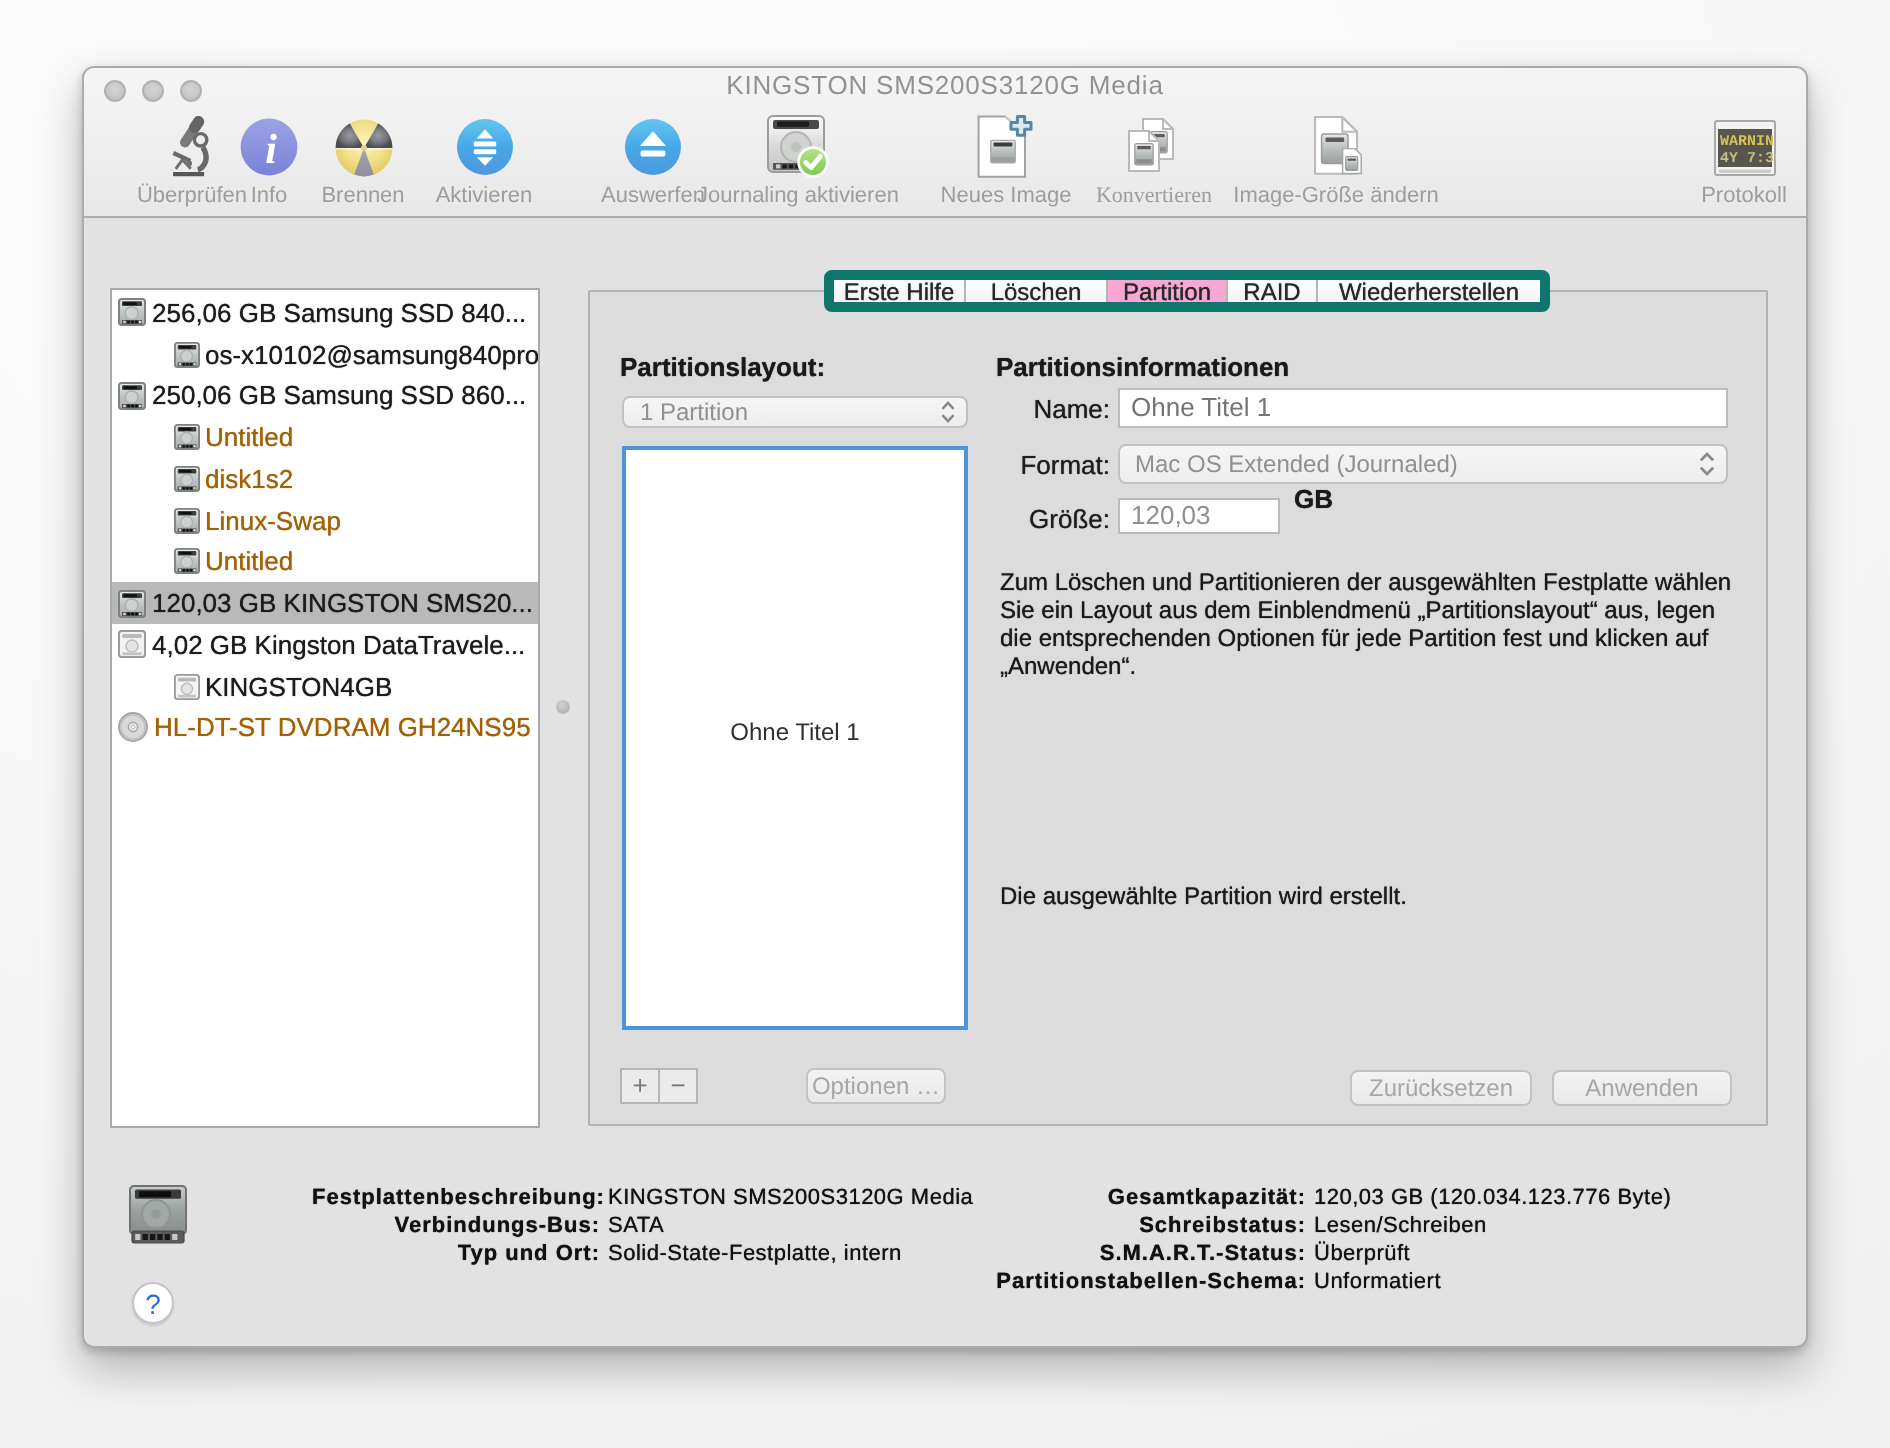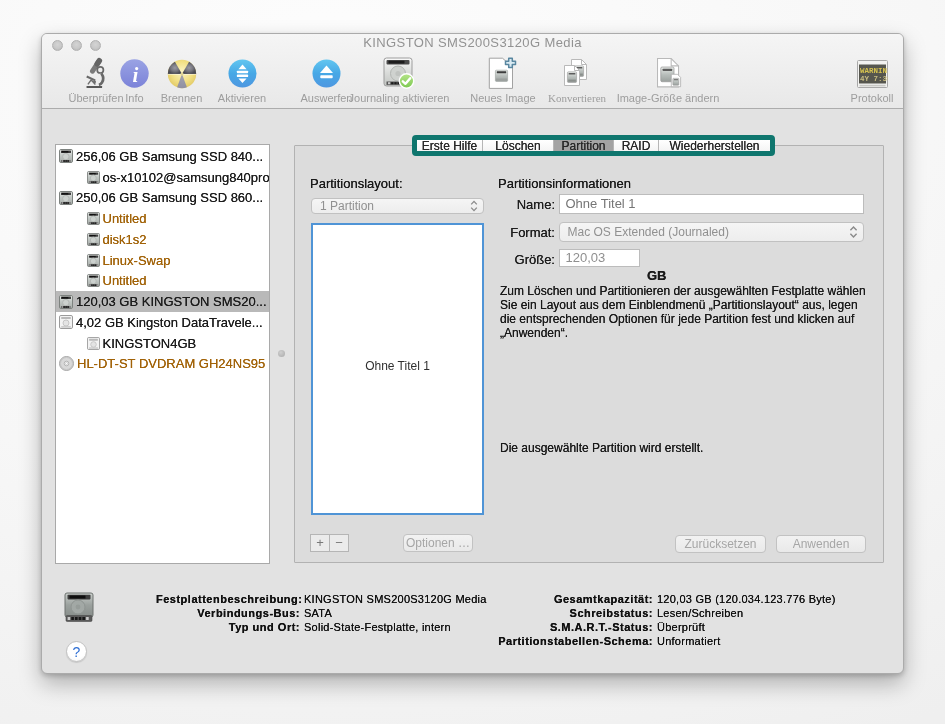--- a/index.html
+++ b/index.html
@@ -52,23 +52,23 @@
 
 .pane {
   position:absolute; left:252px; top:111px; width:590px; height:418px;
   background:#dcdcdc; border:1px solid #b2b2b2; border-radius:1px;
 }
 .tabs { position:absolute; left:370px; top:101px; height:21px; display:flex;
   border:5px solid #0f766e; border-radius:4px; background:#ffffff; overflow:hidden; }
 .tab { font-size:12px; color:#282828; display:flex; align-items:center; justify-content:center;
   border-right:1px solid #b6b6b6; background:linear-gradient(#ffffff,#f4f4f4); }
 .tab:last-child { border-right:none; }
-.tab.on { background:#a3a3a3; }
-
-.h13 { position:absolute; font-size:13px; color:#1a1a1a; white-space:nowrap; }
+.tab.on { background:#f9a8d4; }
+
+.h13 { position:absolute; font-size:13px; color:#1a1a1a; white-space:nowrap;font-weight:bold; }
 
 .popup {
   position:absolute; border:1px solid #c1c1c1; border-radius:4px;
   background:linear-gradient(#f5f5f5,#ededed);
   font-size:12px; color:#909090; display:flex; align-items:center;
 }
 .popup .pads { padding-left:8px; }
 .chev { position:absolute; right:5px; top:50%; transform:translateY(-50%); }
 
 .pbox { position:absolute; left:269px; top:189px; width:173px; height:292px;
@@ -442,21 +442,21 @@
   <div class="popup" style="left:516.5px; top:188px; width:305px; height:19.5px;">
     <span class="pads">Mac OS Extended (Journaled)</span>
     <svg class="chev" width="9" height="13" viewBox="0 0 9 13">
       <path d="M1.4 4.7 L4.5 1.5 L7.6 4.7" fill="none" stroke="#8a8a8a" stroke-width="1.4"></path>
       <path d="M1.4 8.3 L4.5 11.5 L7.6 8.3" fill="none" stroke="#8a8a8a" stroke-width="1.4"></path>
     </svg>
   </div>
 
   <div class="flabel" style="left:430px; top:217.5px; width:83px;">Größe:</div>
   <div class="tfield" style="left:516.5px; top:214.5px; width:81px; height:18px; color:#8f8f8f;">120,03</div>
-  <div class="h13" style="left:605px; top:234px; font-weight:bold;">GB</div>
+  <div class="h13" style="left:605px; top:208px; font-weight:bold;">GB</div>
 
   <div class="para" style="left:458px; top:250px;">
     Zum Löschen und Partitionieren der ausgewählten Festplatte wählen<br>
     Sie ein Layout aus dem Einblendmenü „Partitionslayout“ aus, legen<br>
     die entsprechenden Optionen für jede Partition fest und klicken auf<br>
     „Anwenden“.
   </div>
   <div class="para" style="left:458px; top:407px;">Die ausgewählte Partition wird erstellt.</div>
 
   <div class="pm">

